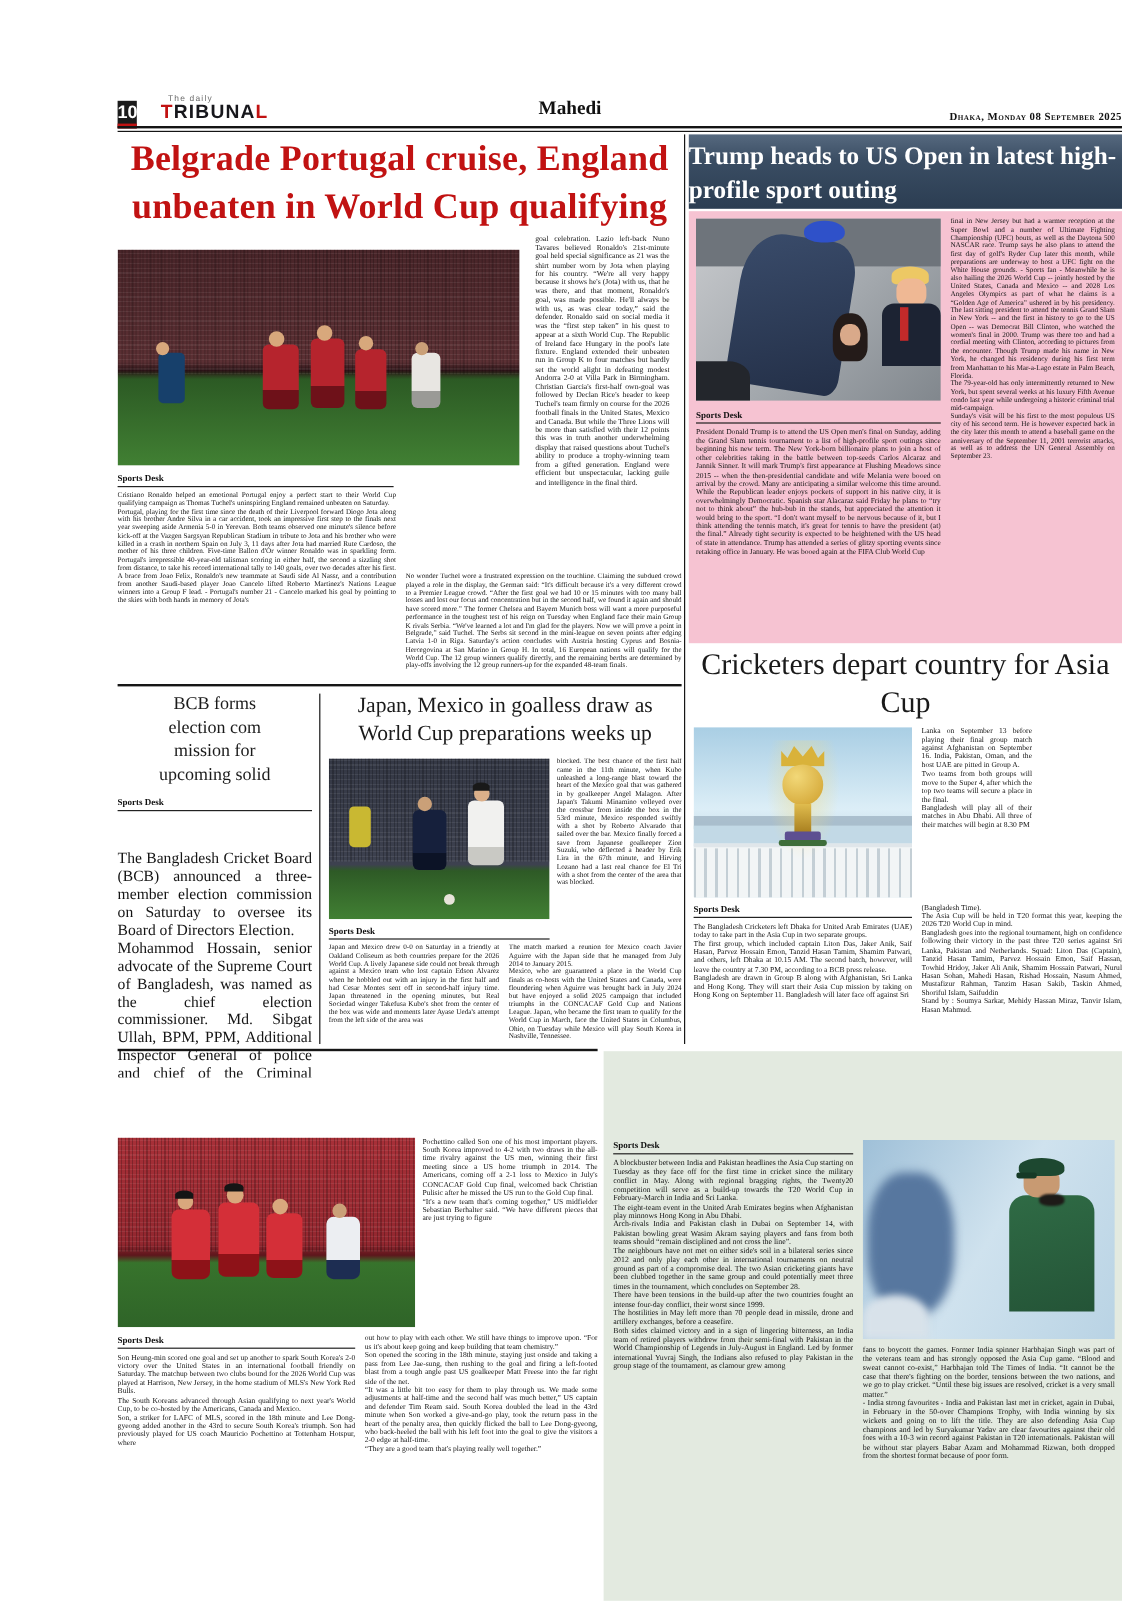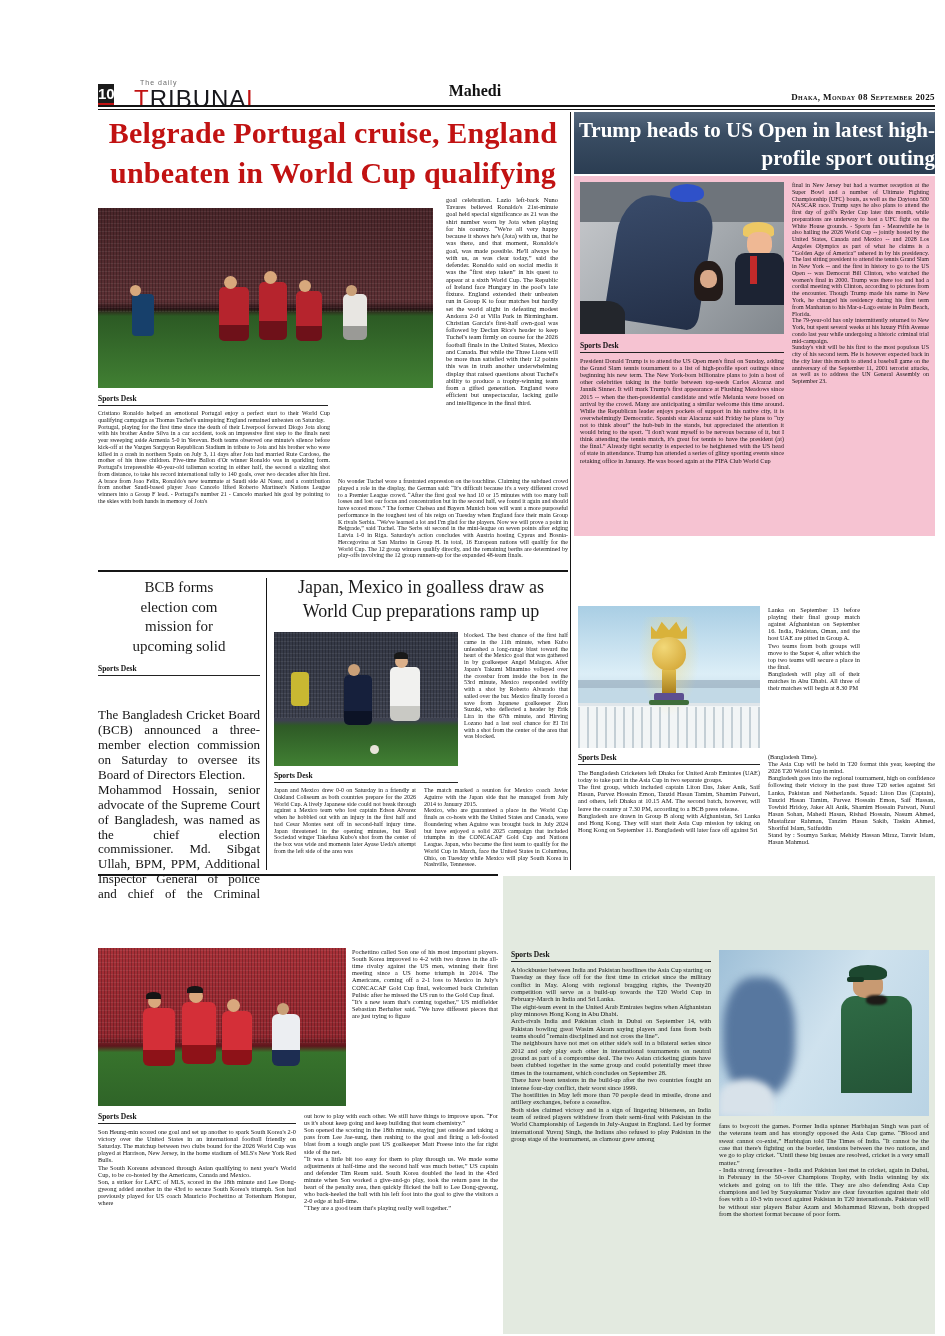--- a/index.html
+++ b/index.html
@@ -8,23 +8,23 @@
   .abs{position:absolute}
   .body-text{font-size:6.2px;line-height:1.13;text-align:justify;color:#141414;overflow:hidden;white-space:pre-line}
   .sd{font-weight:bold;font-size:7.5px;color:#101010;border-bottom:1.2px solid #222;padding-bottom:2px}
   .rule{background:#161616;position:absolute}
   .photo{position:absolute;overflow:hidden}
   .ph{position:absolute}
   .noise{position:absolute;inset:0;background:
     repeating-linear-gradient(90deg, rgba(0,0,0,.22) 0 1px, transparent 1px 3px),
     repeating-linear-gradient(0deg, rgba(255,255,255,.07) 0 1px, transparent 1px 4px)}
   .hl-red{font-weight:bold;color:#c11212;font-size:30px;line-height:1.33;text-align:center;letter-spacing:.2px}
-  .hl-white{font-weight:bold;color:#ffffff;font-size:21px;line-height:1.35;text-align:right}
+  .hl-white{font-weight:bold;color:#ffffff;font-size:21px;line-height:1.35;text-align:left}
   .hl-serif{font-weight:400;color:#1a1a1a;text-align:center;white-space:pre-line}
-  .masthead{font-family:"Liberation Sans","DejaVu Sans",sans-serif;font-weight:normal;font-size:24px;letter-spacing:1px;color:#17171c}
+  .masthead{font-family:"Liberation Sans","DejaVu Sans",sans-serif;font-weight:bold;font-size:16px;letter-spacing:1px;color:#17171c}
   .masthead .red{color:#c11212}
   .pageno{background:#1b1b1b;color:#fff;font-family:"Liberation Sans",sans-serif;font-weight:bold;
     font-size:15px;text-align:center;line-height:19px;border-bottom:4px solid #c11212}
   .dateline{font-weight:bold;font-variant:small-caps;font-size:9px;letter-spacing:.4px;color:#111;text-align:right}
   .section-title{font-weight:bold;font-size:16px;color:#111;text-align:center}
   .thedaily{font-family:"Liberation Sans",sans-serif;font-size:7px;color:#6b6b6b;letter-spacing:1px}
   .pinkbox{background:#f6c3d2}
   .greenbox{background:#e3eae0}
   .navybox{background:linear-gradient(180deg,#56697f 0%,#3a4d63 35%,#2b3d52 100%)}
 </style>
@@ -86,20 +86,21 @@
     <div class="ph" style="left:59%;top:58%;width:8%;height:12%;background:#d9a98a;border-radius:45%"></div>
     <div class="ph" style="left:0;bottom:0;width:22%;height:22%;background:#23262c;border-radius:0 40% 0 0"></div>
   </div>
 
   <div class="abs body-text" style="left:792px;top:182px;width:137px;height:350px;font-size:6px">final in New Jersey but had a warmer reception at the Super Bowl and a number of Ultimate Fighting Championship (UFC) bouts, as well as the Daytona 500 NASCAR race. Trump says he also plans to attend the first day of golf's Ryder Cup later this month, while preparations are underway to host a UFC fight on the White House grounds. - Sports fan - Meanwhile he is also hailing the 2026 World Cup -- jointly hosted by the United States, Canada and Mexico -- and 2028 Los Angeles Olympics as part of what he claims is a “Golden Age of America” ushered in by his presidency. The last sitting president to attend the tennis Grand Slam in New York -- and the first in history to go to the US Open -- was Democrat Bill Clinton, who watched the women's final in 2000. Trump was there too and had a cordial meeting with Clinton, according to pictures from the encounter. Though Trump made his name in New York, he changed his residency during his first term from Manhattan to his Mar-a-Lago estate in Palm Beach, Florida.
 The 79-year-old has only intermittently returned to New York, but spent several weeks at his luxury Fifth Avenue condo last year while undergoing a historic criminal trial mid-campaign.
 Sunday's visit will be his first to the most populous US city of his second term. He is however expected back in the city later this month to attend a baseball game on the anniversary of the September 11, 2001 terrorist attacks, as well as to address the UN General Assembly on September 23.</div>
   <div class="abs sd" style="left:580px;top:341px;width:204px">Sports Desk</div>
   <div class="abs body-text" style="left:580px;top:357px;width:204px;height:175px;font-size:6.3px">President Donald Trump is to attend the US Open men's final on Sunday, adding the Grand Slam tennis tournament to a list of high-profile sport outings since beginning his new term. The New York-born billionaire plans to join a host of other celebrities taking in the battle between top-seeds Carlos Alcaraz and Jannik Sinner. It will mark Trump's first appearance at Flushing Meadows since 2015 -- when the then-presidential candidate and wife Melania were booed on arrival by the crowd. Many are anticipating a similar welcome this time around. While the Republican leader enjoys pockets of support in his native city, it is overwhelmingly Democratic. Spanish star Alacaraz said Friday he plans to “try not to think about” the hub-bub in the stands, but appreciated the attention it would bring to the sport. “I don't want myself to be nervous because of it, but I think attending the tennis match, it's great for tennis to have the president (at) the final.” Already tight security is expected to be heightened with the US head of state in attendance. Trump has attended a series of glitzy sporting events since retaking office in January. He was booed again at the FIFA Club World Cup</div>
 
+  <div class="abs hl-serif" style="left:574px;top:540px;width:361px;height:62px;font-size:25px;line-height:1.22">Cricketers depart country for Asia Cup</div>
 
   <div class="photo" style="left:578px;top:606px;width:182px;height:142px">
     <div class="ph" style="inset:0;background:linear-gradient(180deg,#a9cee4 0%,#dceef7 48%,#cfe3ee 58%)"></div>
     <div class="ph" style="left:0;top:52%;width:100%;height:8%;background:#93a9ba;opacity:.65"></div>
     <div class="ph" style="left:0;top:58%;width:100%;height:12%;background:#c2d9e6"></div>
     <div class="ph" style="left:0;top:68%;width:100%;height:32%;background:#f2f5f6;border-top:3px solid #e0e6ea"></div>
     <div class="ph" style="left:0;top:71%;width:100%;height:29%;background:repeating-linear-gradient(90deg,rgba(158,175,186,.55) 0 2px,transparent 2px 9px)"></div>
     <div class="ph" style="left:33%;top:8%;width:34%;height:70%;background:radial-gradient(ellipse at 50% 35%,rgba(244,220,130,.55),rgba(244,220,130,0) 70%)"></div>
     <div class="ph" style="left:40%;top:10%;width:20%;height:13%;background:#d9b23a;clip-path:polygon(0 100%,0 30%,15% 62%,30% 8%,50% 55%,70% 8%,85% 62%,100% 30%,100% 100%)"></div>
     <div class="ph" style="left:40.5%;top:22%;width:19%;height:24%;background:radial-gradient(circle at 35% 30%,#f2d878,#cf9f2c);border-radius:50%"></div>
@@ -124,21 +125,21 @@
 election com
 mission for
 upcoming solid</div>
   <div class="abs sd" style="left:98px;top:664px;width:162px">Sports Desk</div>
   <div class="abs body-text" style="left:98px;top:708px;width:162px;height:190px;font-size:13px;line-height:1.15">The Bangladesh Cricket Board (BCB) announced a three-member election commission on Saturday to oversee its Board of Directors Election.
 Mohammod Hossain, senior advocate of the Supreme Court of Bangladesh, was named as the chief election commissioner. Md. Sibgat Ullah, BPM, PPM, Additional Inspector General of police and chief of the Criminal Investigation Department (CID), was appointed as election commissioner.
 The executive director (Joint Secretary) of the National Sports Council was nominated as election commissioner, according to a press release from the BCB. BCB president Aminul Islam Bulbul earlier said the election is likely to be held in the first week of October, but the specific date will be announced by the election commission.</div>
 
   <div class="rule" style="left:266px;top:578px;width:1px;height:292px"></div>
 
-  <div class="abs hl-serif" style="left:274px;top:576px;width:294px;height:52px;font-size:18px;line-height:1.33">Japan, Mexico in goalless draw as World Cup preparations ramp up</div>
+  <div class="abs hl-serif" style="left:274px;top:576px;width:294px;height:52px;font-size:18px;line-height:1.33">Japan, Mexico in goalless draw as World Cup preparations weeks up</div>
 
   <div class="photo" style="left:274px;top:632px;width:184px;height:134px">
     <div class="ph" style="inset:0;background:linear-gradient(180deg,#343845 0%,#3d414f 66%,#2e5a26 70%,#418033 100%)"></div>
     <div class="noise" style="height:64%"></div>
     <div class="ph" style="left:9%;top:30%;width:18px;height:34px;background:#c9b832;border-radius:4px"></div>
     <div class="ph" style="left:38%;top:32%;width:28px;height:50px;background:linear-gradient(#16203c 72%,#0c1326 72%);border-radius:5px"></div>
     <div class="ph" style="left:40%;top:24%;width:12px;height:12px;background:#caa078;border-radius:50%"></div>
     <div class="ph" style="left:63%;top:26%;width:30px;height:54px;background:linear-gradient(#f1f1ef 72%,#c9c9c4 72%);border-radius:5px"></div>
     <div class="ph" style="left:65.5%;top:17%;width:13px;height:13px;background:#dcb08a;border-radius:50%"></div>
     <div class="ph" style="left:65%;top:15%;width:14px;height:7px;background:#191919;border-radius:50% 50% 0 0"></div>

